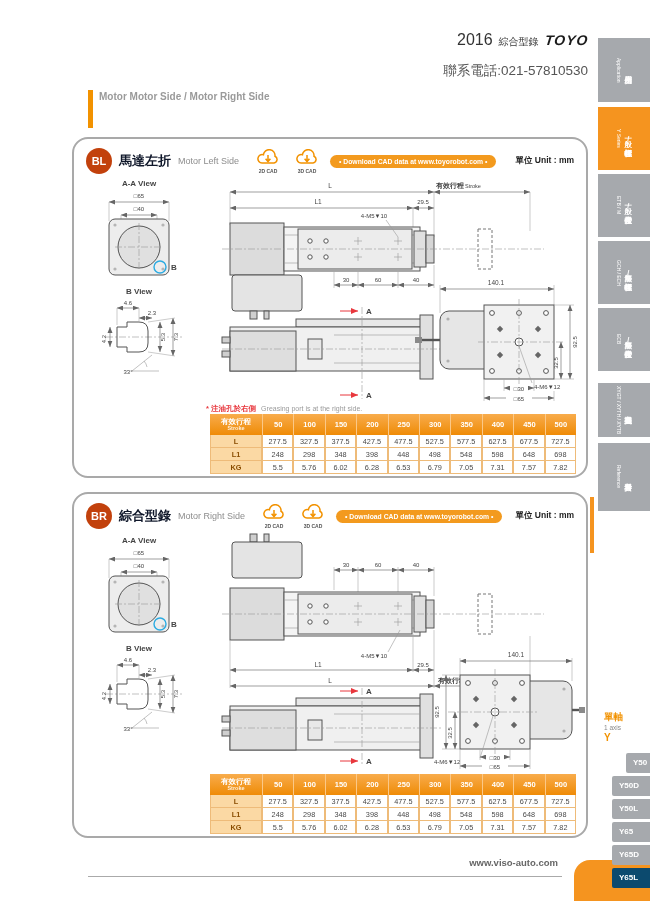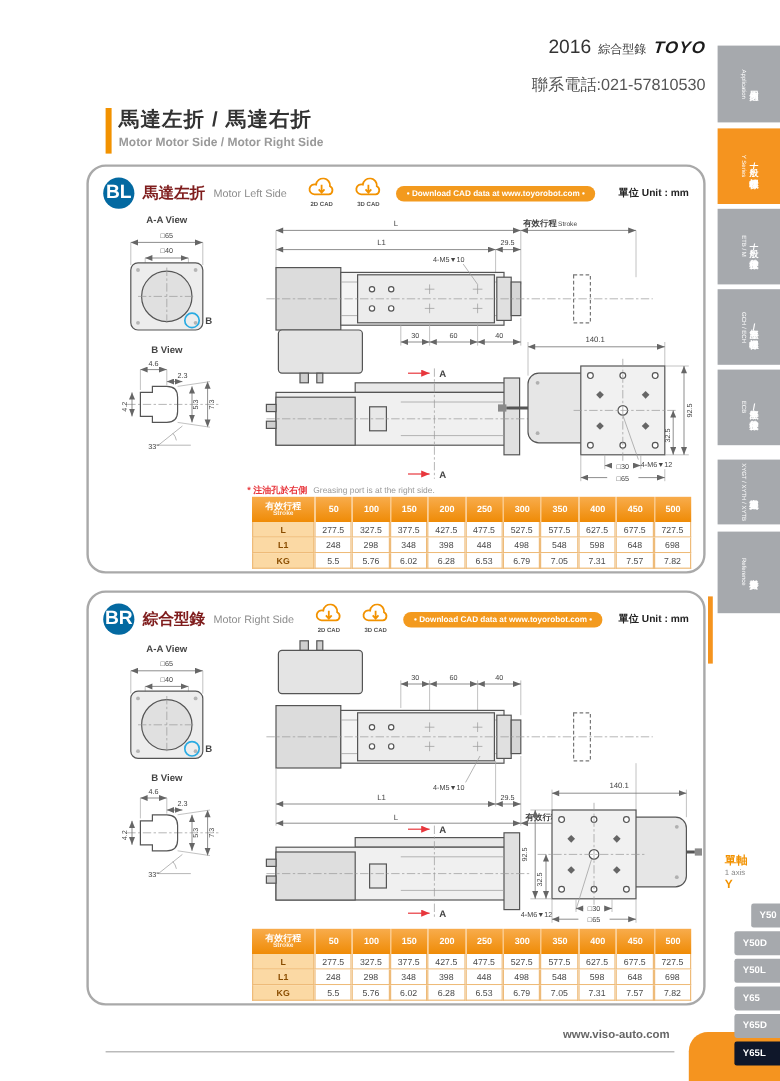--- a/index.html
+++ b/index.html
@@ -12,23 +12,23 @@
   .phone{position:absolute;top:62px;right:62px;font-size:13.5px;color:#555;}
   .titleblock{position:absolute;left:88px;top:88px;}
   .titlebar{position:absolute;left:0;top:2px;width:5px;height:38px;background:#f29200;}
   .title-zh{margin-left:11px;font-size:17px;font-weight:bold;color:#333;letter-spacing:1px;}
   .title-en{margin-left:11px;font-size:10px;font-weight:bold;color:#9a9a9a;margin-top:3px;}
   
   .panel{position:absolute;left:72px;width:516px;border:2px solid #a9a9a9;border-radius:16px;background:#fff;box-sizing:border-box;}
   #panel-bl{top:137px;height:341px;}
   #panel-br{top:492px;height:346px;}
   .phead{position:absolute;left:12px;top:9px;right:12px;display:flex;align-items:center;gap:7px;}
-  .badge{width:26px;height:26px;border-radius:50%;background:#0369a1;color:#fff;font-size:16px;font-weight:bold;
+  .badge{width:26px;height:26px;border-radius:50%;background:#c2410c;color:#fff;font-size:11px;font-weight:bold;
          display:flex;align-items:center;justify-content:center;flex:0 0 auto;}
-  .pt-zh{font-size:13px;font-weight:bold;color:#7f1d1d;white-space:nowrap;}
+  .pt-zh{font-size:13px;font-weight:bold;color:#0f172a;white-space:nowrap;}
   .pt-en{font-size:9px;color:#8d8d8d;white-space:nowrap;}
   .cloudwrap{display:flex;gap:7px;margin-left:6px;}
   .cloud-btn{width:32px;text-align:center;cursor:pointer;}
   .cloud-lab{font-size:5px;font-weight:bold;color:#555;margin-top:-2px;}
   .pill{background:#f39a1e;color:#fff;font-size:6.8px;font-weight:bold;padding:3px 9px;border-radius:9px;white-space:nowrap;}
   .unit{margin-left:auto;font-size:8.5px;font-weight:bold;color:#222;white-space:nowrap;}
   .draw{position:absolute;left:8px;}
   .draw text{font-family:"Liberation Sans",sans-serif;fill:#444;}
   .dim{font-size:6.5px;} .dimS{font-size:6px;}
   .redt{fill:#e8373d;font-weight:bold;font-size:8px;}
@@ -59,39 +59,38 @@
   .tab-en{writing-mode:vertical-rl;color:#fff;font-size:5px;line-height:1;}
   .pagemark{position:absolute;left:590px;top:497px;width:4px;height:56px;background:#f5941f;}
   
   .axis-head{position:absolute;left:604px;width:46px;}
   .ax-zh{top:711px;font-size:9.5px;font-weight:bold;color:#f29200;}
   .ax-en{top:723px;font-size:6.5px;color:#888;}
   .ax-y{top:731px;font-size:10px;font-weight:bold;color:#f29200;}
   .axis-item{position:absolute;left:612px;width:38px;height:20px;background:#a6a9ad;color:#fff;
              font-size:8px;font-weight:bold;line-height:20px;padding-left:7px;box-sizing:border-box;
              border-radius:2px 0 0 2px;z-index:2;cursor:pointer;}
-  .axis-item.active{background:#0f172a;}
+  .axis-item.active{background:#0c4a6e;}
   
   .footline{position:absolute;left:88px;top:876px;width:474px;height:1px;background:#aaa;}
   .website{position:absolute;right:92px;top:857px;font-size:9.5px;font-weight:bold;color:#666;}
   .corner{position:absolute;left:574px;top:860px;width:76px;height:41px;background:#f5941f;border-radius:16px 0 0 0;z-index:1;}
 </style>
 </head>
 <body>
 
 <div class="brandline">
   <span>2016</span>
   <span class="brand-cat">綜合型錄</span>
   <span class="brand-logo">TOYO</span>
 </div>
 <div class="phone">聯系電話:021-57810530</div>
 
 <div class="titleblock">
   <div class="titlebar"></div>
-  <div class="title-zh">馬達左折 / 馬達右折</div>
   <div class="title-en">Motor Motor Side / Motor Right Side</div>
 </div>
 
 <div class="panel" id="panel-bl">
   <div class="phead">
     <div class="badge">BL</div>
     <span class="pt-zh">馬達左折</span>
     <span class="pt-en">Motor Left Side</span>
     <div class="cloudwrap">
       <div class="cloud-btn">

